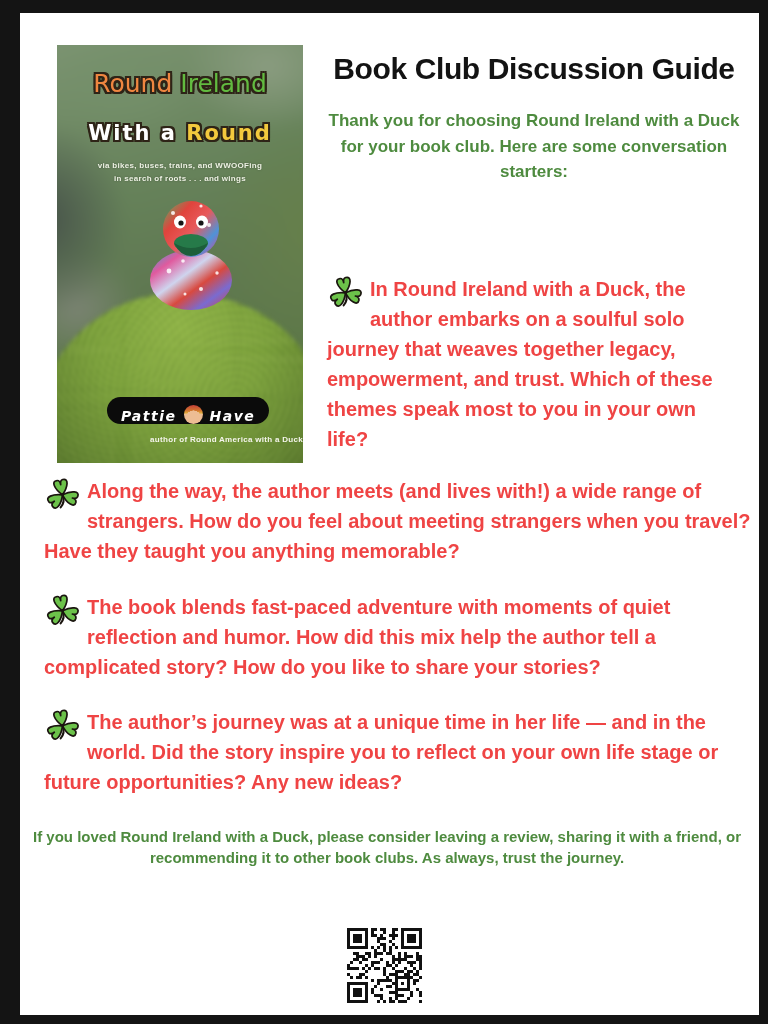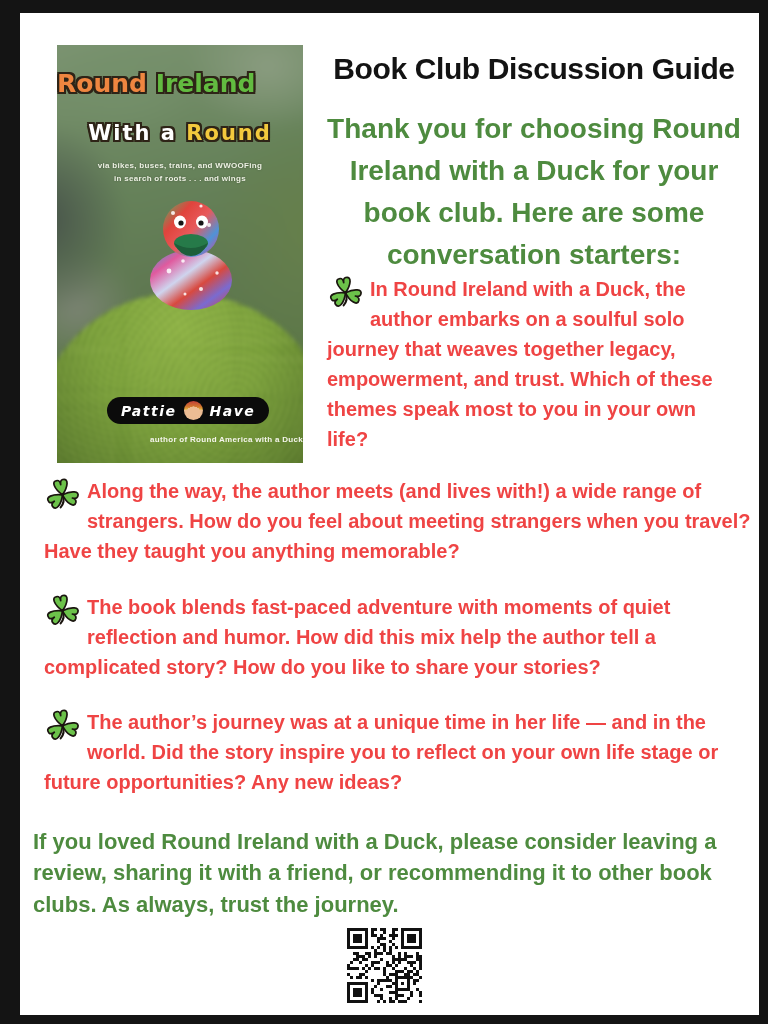--- a/index.html
+++ b/index.html
@@ -17,54 +17,54 @@
     radial-gradient(90px 80px at 12% 62%, #7b8473 0%, rgba(123,132,115,0) 70%),
     radial-gradient(100px 70px at 30% 12%, #74906a 0%, rgba(116,144,106,0) 75%),
     linear-gradient(165deg,#7d9573 0%,#66825a 35%,#5f7851 55%,#5c7747 75%,#567040 100%)}
   .moss{position:absolute;left:-18px;width:282px;top:248px;height:190px;
         border-radius:50% 50% 0 0/70% 60% 0 0;filter:blur(2px);background:
         radial-gradient(ellipse at 50% 18%, #8fb544 0%, #79a038 45%, #5d7f2c 78%, #46611f 100%)}
   .moss::after{content:"";position:absolute;inset:0;border-radius:inherit;background:
     repeating-radial-gradient(circle at 30% 30%, rgba(224,240,152,.3) 0 1.5px, rgba(0,0,0,0) 1.5px 6px),
     repeating-radial-gradient(circle at 70% 55%, rgba(38,66,18,.32) 0 1.5px, rgba(0,0,0,0) 1.5px 7px)}
 
-  .cover-line1{position:absolute;top:24px;left:0;right:0;text-align:left;
-               font-family:"DejaVu Sans",sans-serif;font-weight:bold;font-size:25px;white-space:nowrap;z-index:4}
+  .cover-line1{position:absolute;top:24px;left:0;right:0;text-align:center;
+               font-family:"DejaVu Sans",sans-serif;font-weight:normal;font-size:25px;white-space:nowrap;z-index:4}
   .cover-line2{position:absolute;top:76px;left:0;right:0;text-align:center;
                font-family:"DejaVu Sans",sans-serif;font-weight:bold;font-size:21px;letter-spacing:2px;white-space:nowrap;z-index:4}
   .ol{text-shadow:-2px -2px 0 #2e2417,2px -2px 0 #2e2417,-2px 2px 0 #2e2417,2px 2px 0 #2e2417,
       -2px 0 0 #2e2417,2px 0 0 #2e2417,0 -2px 0 #2e2417,0 2px 0 #2e2417}
   .w-round{color:#ef8640}.w-ireland{color:#62bb40}.w-witha{color:#ffffff}.w-duck{color:#f3c93d}
   .cover-sub{position:absolute;top:114px;left:0;right:0;text-align:center;color:#eef2e4;
              font-size:8px;font-weight:bold;line-height:1.65;letter-spacing:.3px;
              text-shadow:0 0 2px rgba(0,0,0,.35);z-index:4}
   .duck{position:absolute;left:86px;top:146px;width:96px;height:120px;z-index:3}
 
   .author-pill{position:absolute;top:352px;left:50%;transform:translateX(-45%);background:#0b0b0b;
-               border-radius:14px;height:27px;display:flex;align-items:center;gap:7px;padding:0 14px;z-index:5}
+               border-radius:14px;height:27px;display:flex;align-items:flex-end;gap:7px;padding:0 14px;z-index:5}
   .author-first,.author-last{color:#fff;font-style:italic;font-weight:bold;font-size:14px;
                letter-spacing:1.5px;font-family:"DejaVu Sans",sans-serif;white-space:nowrap}
   .face{width:19px;height:19px;border-radius:50%;flex:0 0 auto;background:
     radial-gradient(circle at 50% 68%, #edbd94 0 46%, rgba(0,0,0,0) 47%),
     linear-gradient(180deg,#c23f38 0%,#d2772f 30%,#e3b23c 44%,#edbd94 46%,#e7b088 100%)}
   .author-tagline{position:absolute;top:390px;left:0;right:0;text-align:right;color:#f5f5ec;
                font-size:8px;font-weight:bold;letter-spacing:.3px;z-index:5}
 
   
   .guide-title{position:absolute;left:316px;top:52px;width:436px;text-align:center;font-size:30px;
                font-weight:bold;color:#131313;letter-spacing:-.4px;white-space:nowrap}
-  .intro{position:absolute;left:323px;top:108px;width:422px;text-align:center;font-size:28px;
+  .intro{position:absolute;left:323px;top:108px;width:422px;text-align:center;font-size:17px;
          font-weight:bold;color:#4e8b3f;line-height:1.5}
   .q{position:absolute;font-size:20px;font-weight:bold;color:#ef4444;line-height:1.5}
   .q .shamrock{float:left;width:37px;height:37px;margin:-2px 6px 2px 0}
   .q1{left:327px;top:274px;width:414px}
   .q2{left:44px;top:476px;width:710px}
   .q3{left:44px;top:592px;width:710px}
   .q4{left:44px;top:707px;width:712px}
-  .outro{position:absolute;left:33px;top:826px;width:708px;font-size:22px;
+  .outro{position:absolute;left:33px;top:826px;width:708px;text-align:center;font-size:15px;
          font-weight:bold;color:#4e8b3f;line-height:1.43}
   .qr{position:absolute;left:347px;top:928px;width:75px;height:75px;background:#fff}
 </style>
 </head>
 <body>
 
 <svg width="0" height="0" style="position:absolute" aria-hidden="true">
   <defs>
     <g id="shamrock-sym">
       <g transform="rotate(-10 32 36)">

